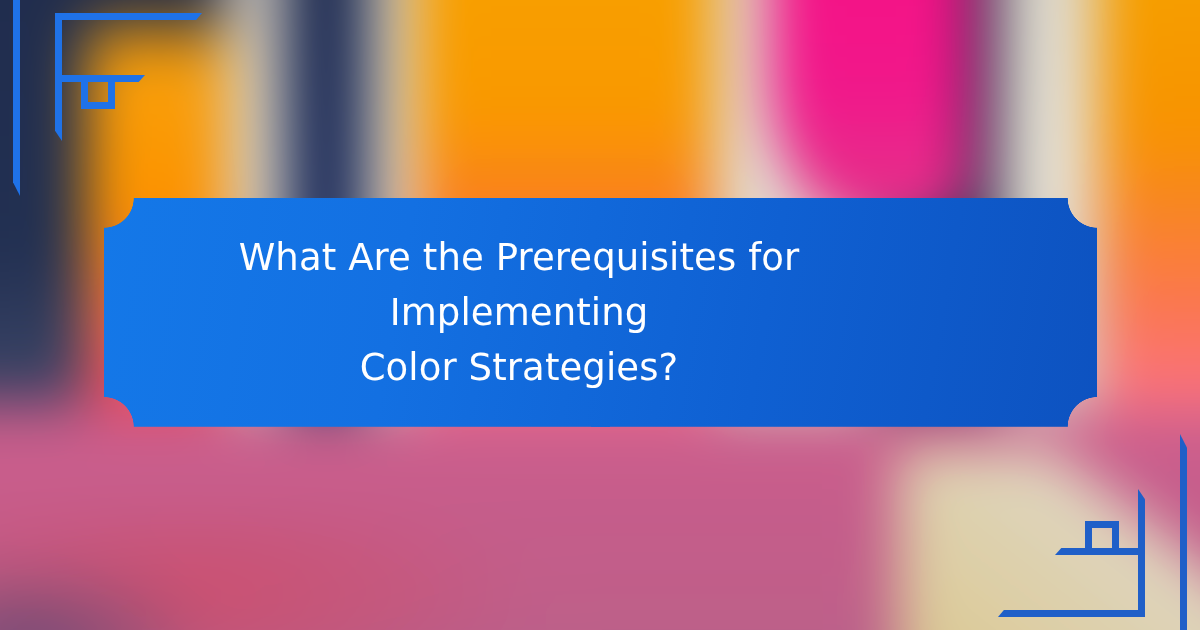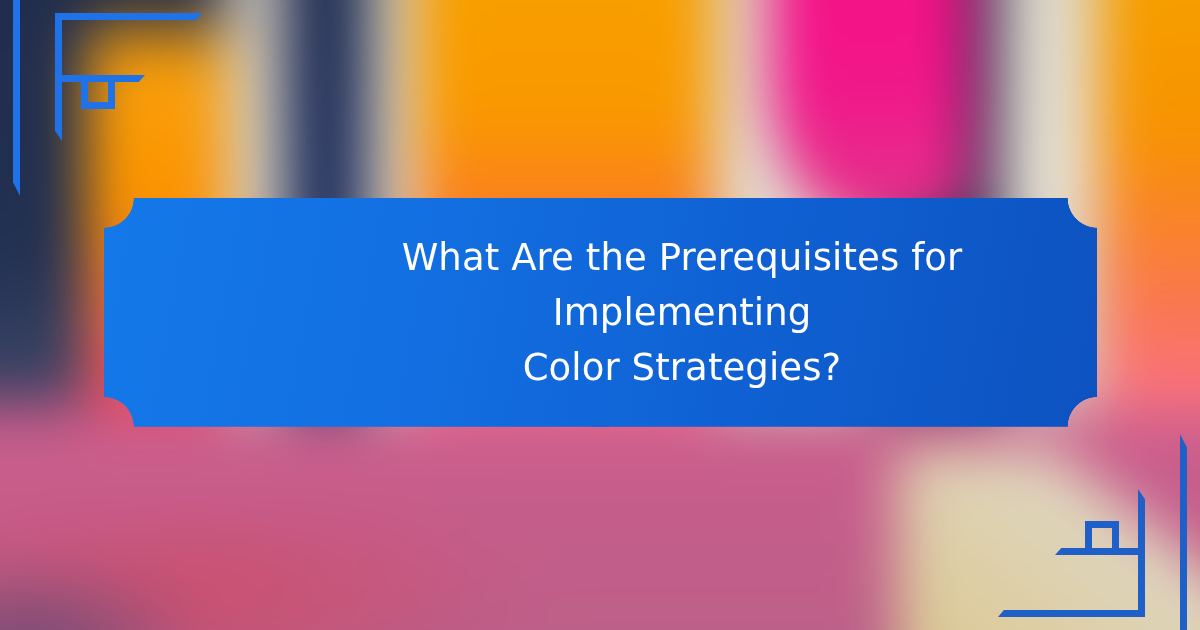--- a/index.html
+++ b/index.html
@@ -84,21 +84,21 @@
   }
 
   
   .banner {
     position:absolute;
     left:104px; top:198px;
     width:993px; height:229px;
     background:linear-gradient(100deg,#1478e8 0%,#1370e2 30%,#0f60d2 66%,#0d52c0 100%);
     display:flex;
     align-items:center;
-    justify-content:flex-end;
+    justify-content:flex-start;
     
     --n:30px;
     -webkit-mask:
       radial-gradient(circle var(--n) at 0 0,         #0000 98%, #000) top left    / 51% 51% no-repeat,
       radial-gradient(circle var(--n) at 100% 0,      #0000 98%, #000) top right   / 51% 51% no-repeat,
       radial-gradient(circle var(--n) at 0 100%,      #0000 98%, #000) bottom left / 51% 51% no-repeat,
       radial-gradient(circle var(--n) at 100% 100%,   #0000 98%, #000) bottom right/ 51% 51% no-repeat;
     mask:
       radial-gradient(circle var(--n) at 0 0,         #0000 98%, #000) top left    / 51% 51% no-repeat,
       radial-gradient(circle var(--n) at 100% 0,      #0000 98%, #000) top right   / 51% 51% no-repeat,

